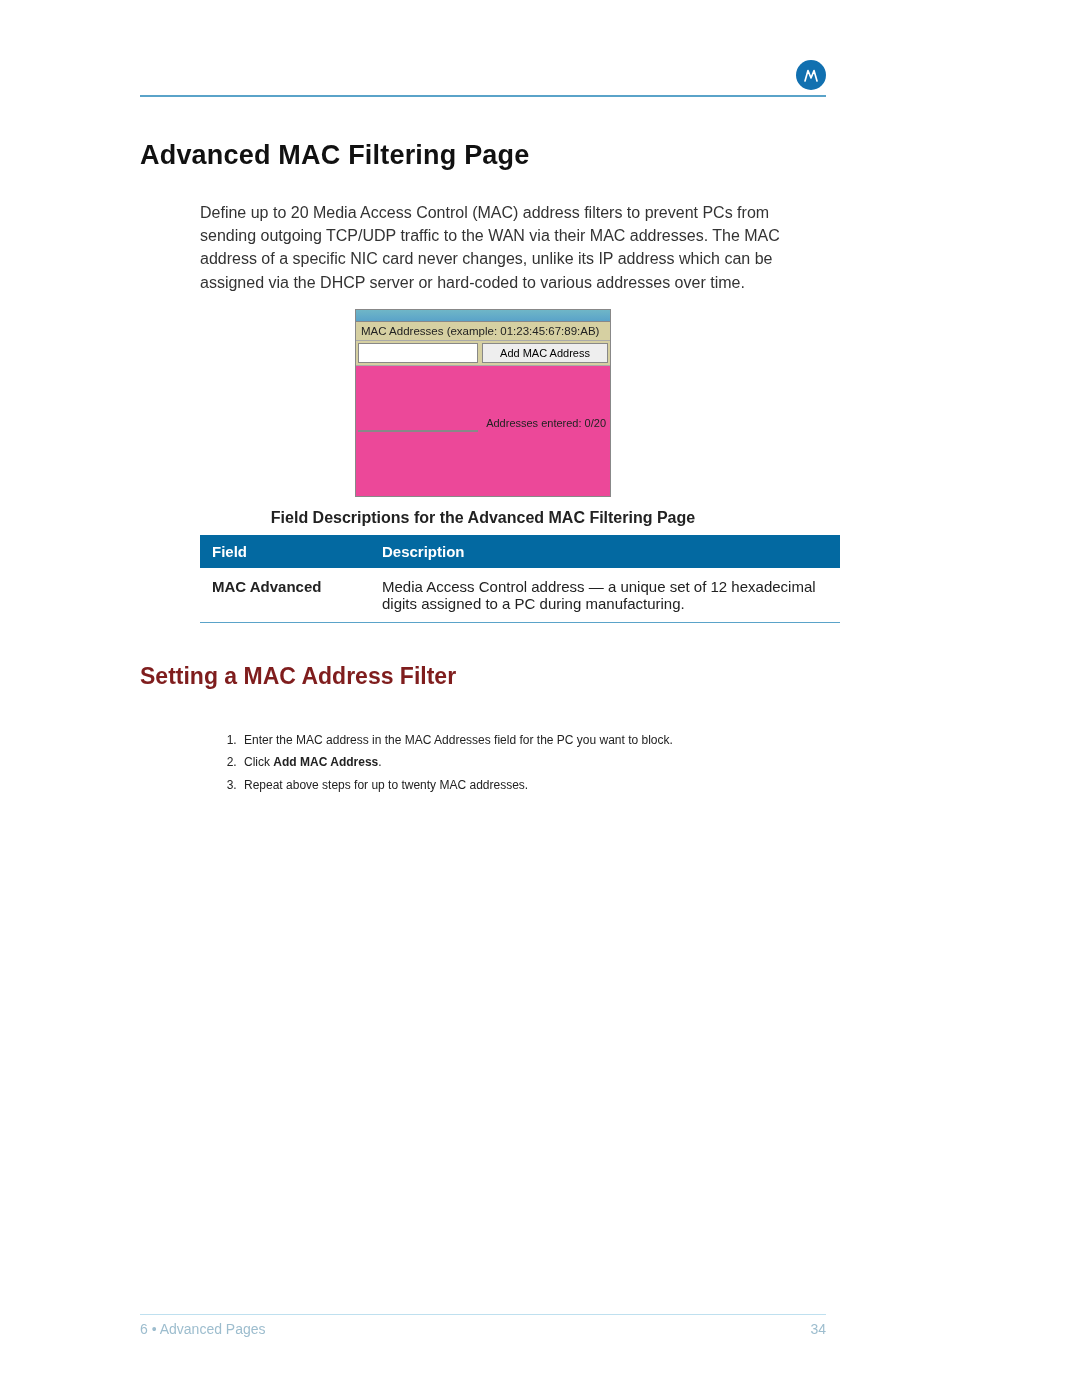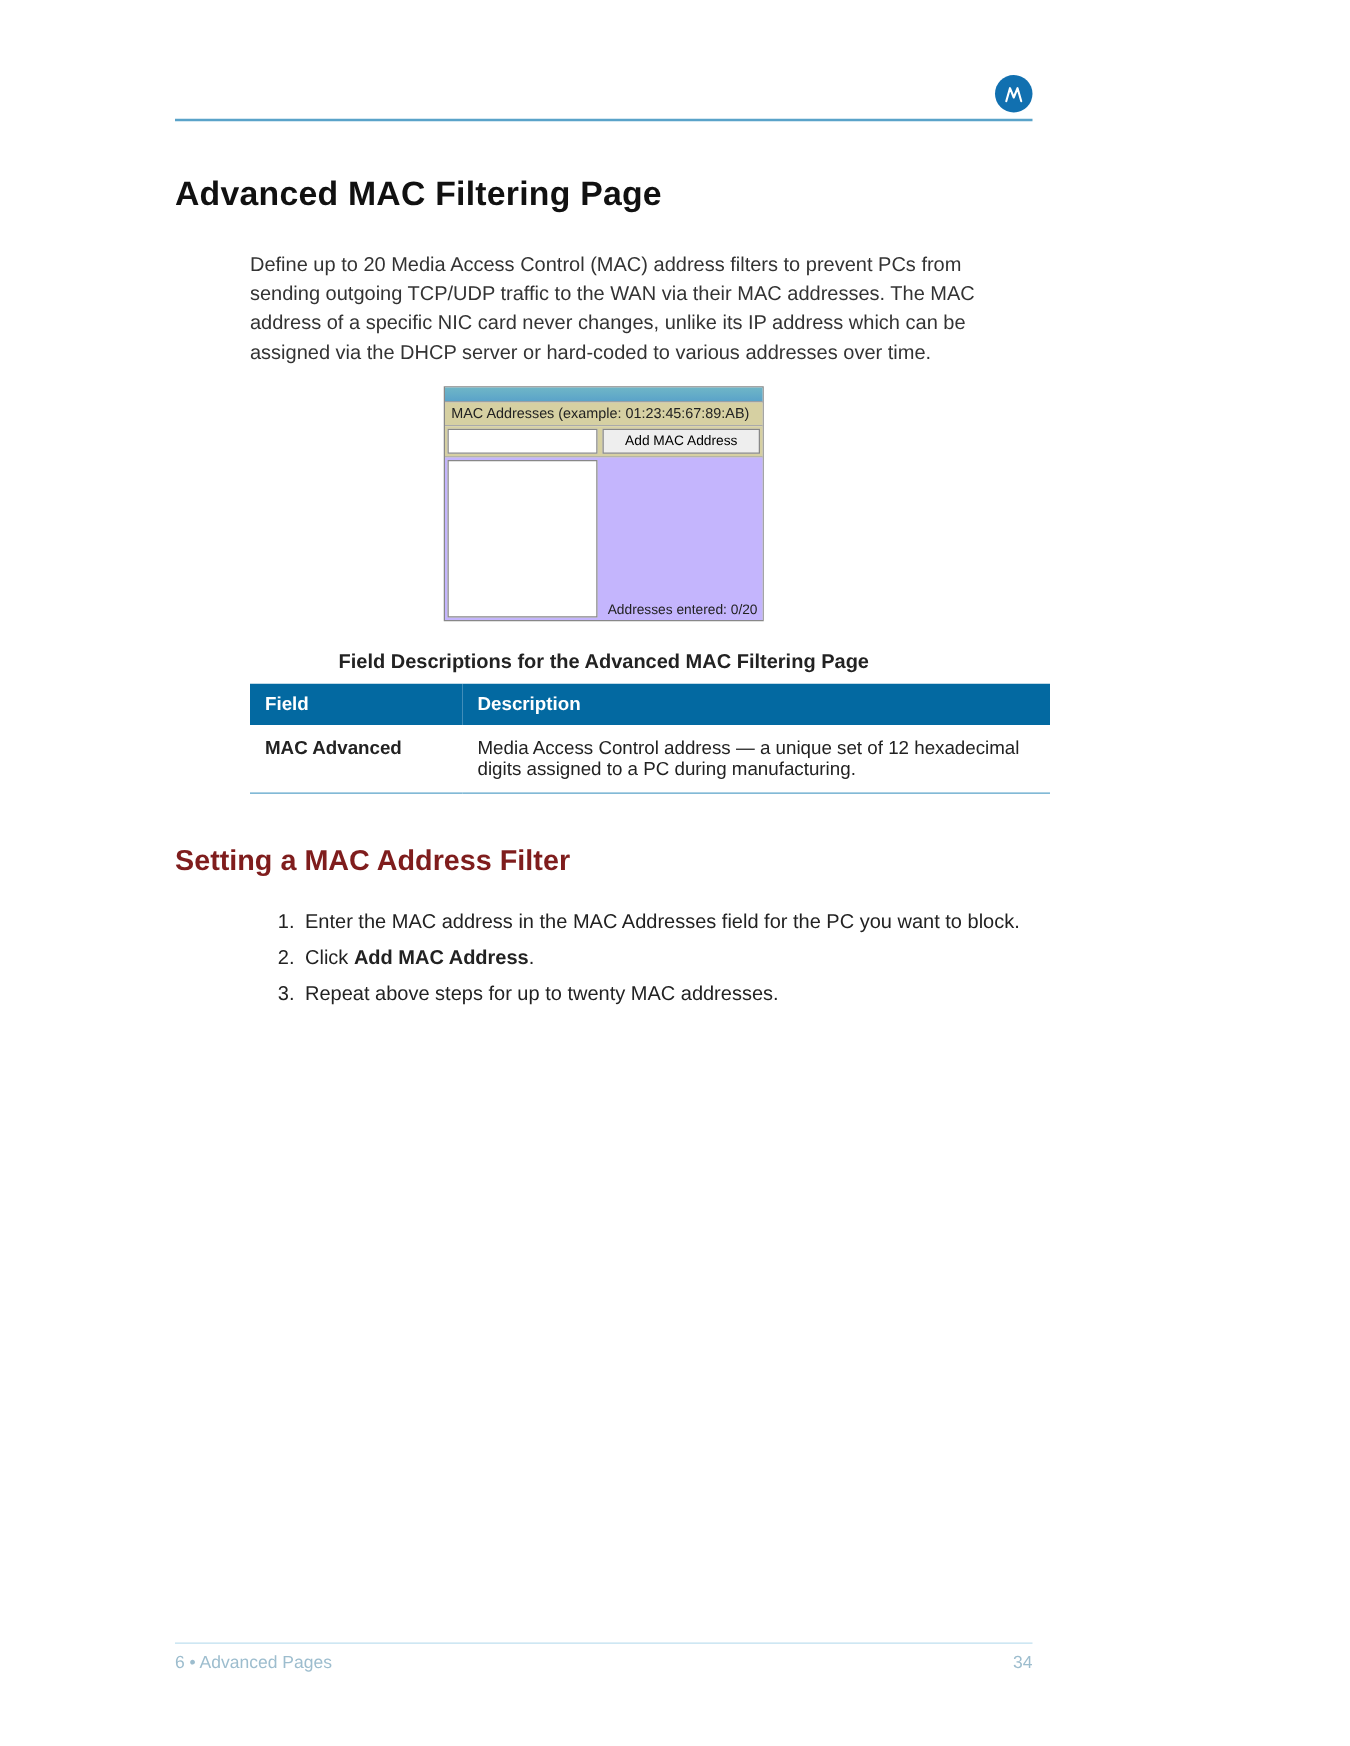--- a/index.html
+++ b/index.html
@@ -75,21 +75,22 @@
     margin: 2px;
     height: 20px;
     background: #eee;
     border: 1px solid #888;
     font-size: 11px;
     cursor: pointer;
   }
   .panel .midrow {
     display: flex;
     height: 130px;
-    background: #c4b5fd;
+    background: #ec4899;
+    align-items: center;
   }
   .panel .midrow .listbox {
     width: 120px;
     background: #fff;
     border: 1px solid #888;
     margin: 2px;
   }
   .panel .midrow .rightfill {
     flex: 1;
     position: relative;
@@ -113,21 +114,21 @@
     font-size: 11px;
     cursor: pointer;
   }
   .panel .botrow .removebtn { flex: 2.2; }
   .panel .botrow .clearbtn  { flex: 1; }
 
   .tablecap {
     text-align: center;
     font-weight: bold;
     font-size: 16px;
-    margin-top: 24px;
+    margin-top: 12px;
     color: #222;
   }
   table.desc {
     width: 640px;
     margin: 8px 0 0 60px;
     border-collapse: collapse;
     font-size: 15px;
   }
   table.desc th {
     background: #0369a1;
@@ -146,23 +147,23 @@
   }
   table.desc td.fieldcol { font-weight: bold; }
 
   h2.subhead {
     font-size: 23px;
     font-weight: bold;
     color: #7f1d1d;
     margin-top: 40px;
   }
   ol.steps {
-    margin: 22px 0 0 100px;
+    margin: 40px 0 0 100px;
     padding: 0;
-    font-size: 16px;
+    font-size: 12px;
     line-height: 1.7;
     color: #222;
   }
   ol.steps li { margin-bottom: 2px; padding-left: 4px; }
   .bold { font-weight: bold; }
 
   .footer {
     position: absolute;
     left: 140px; right: 140px; bottom: 60px;
     border-top: 1px solid #bfe0ef;

